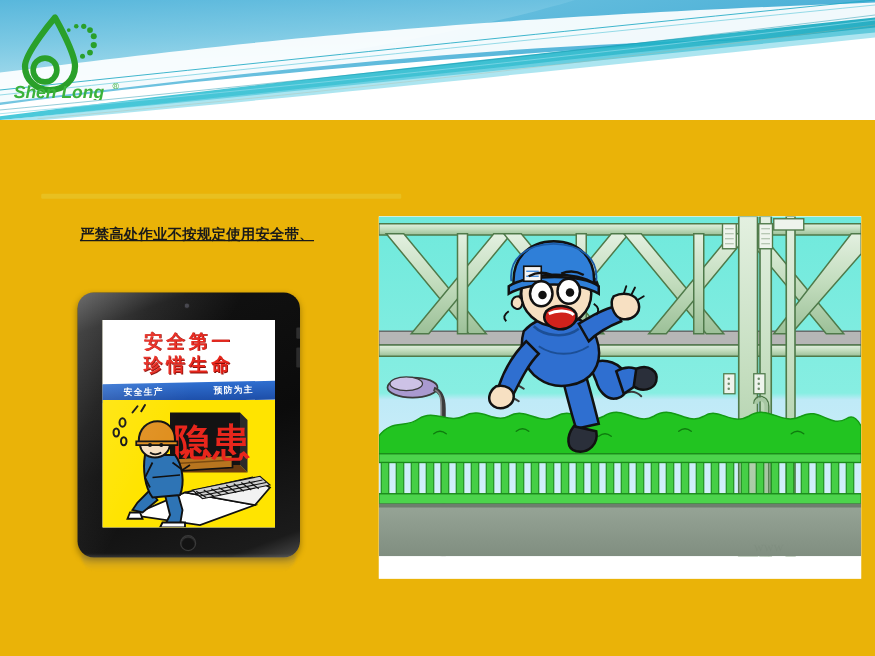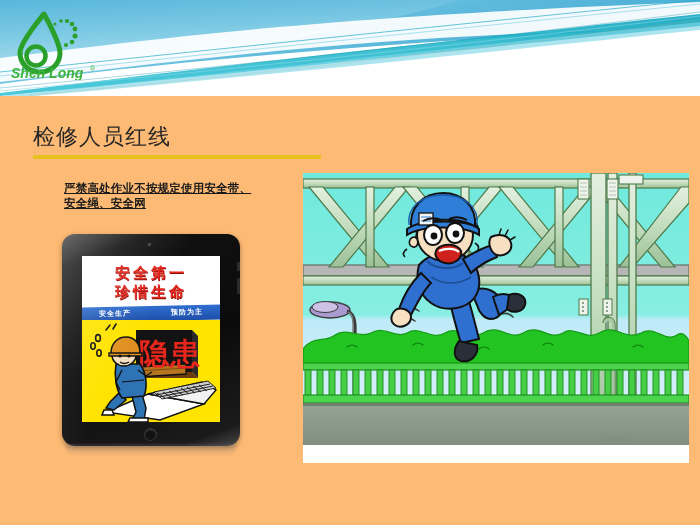--- a/index.html
+++ b/index.html
@@ -12,21 +12,21 @@
     height: 525px;
     font-family: "Liberation Sans", "DejaVu Sans", sans-serif;
     overflow: hidden;
     position: relative;
   }
   #slide {
     position: absolute;
     left: 0; top: 0;
     width: 700px;
     height: 525px;
-    background: #fdba74;
+    background: #eab308;
     overflow: hidden;
   }
 
   
   #header-banner {
     position: absolute;
     left: 0; top: 0;
     width: 700px;
     height: 96px;
     overflow: hidden;
@@ -276,26 +276,24 @@
         <circle cx="69" cy="28" r="2.5"></circle>
         <circle cx="66" cy="34" r="2.3"></circle>
         <circle cx="60" cy="37" r="2"></circle>
       </g>
 
       <text x="5" y="70" font-family="'Liberation Sans',sans-serif" font-size="14" font-weight="bold" font-style="italic" fill="#3bb23b">Shen Long</text>
       <text x="84" y="63" font-family="'Liberation Sans',sans-serif" font-size="7" fill="#3bb23b">®</text>
     </svg>
   </div>
 
-  <div id="page-title">检修人员红线</div>
   <div id="title-rule"></div>
 
   <div id="subtitle">
     <div>严禁高处作业不按规定使用安全带、</div>
-    <div>安全绳、安全网</div>
   </div>
 
   <div id="tablet-device">
     <div id="tablet-body">
       <div id="tablet-camera"></div>
 
       <div id="tablet-screen">
         <div id="poster">
           <div id="poster-top">
             <div class="poster-line" id="poster-line-1">安全第一</div>

